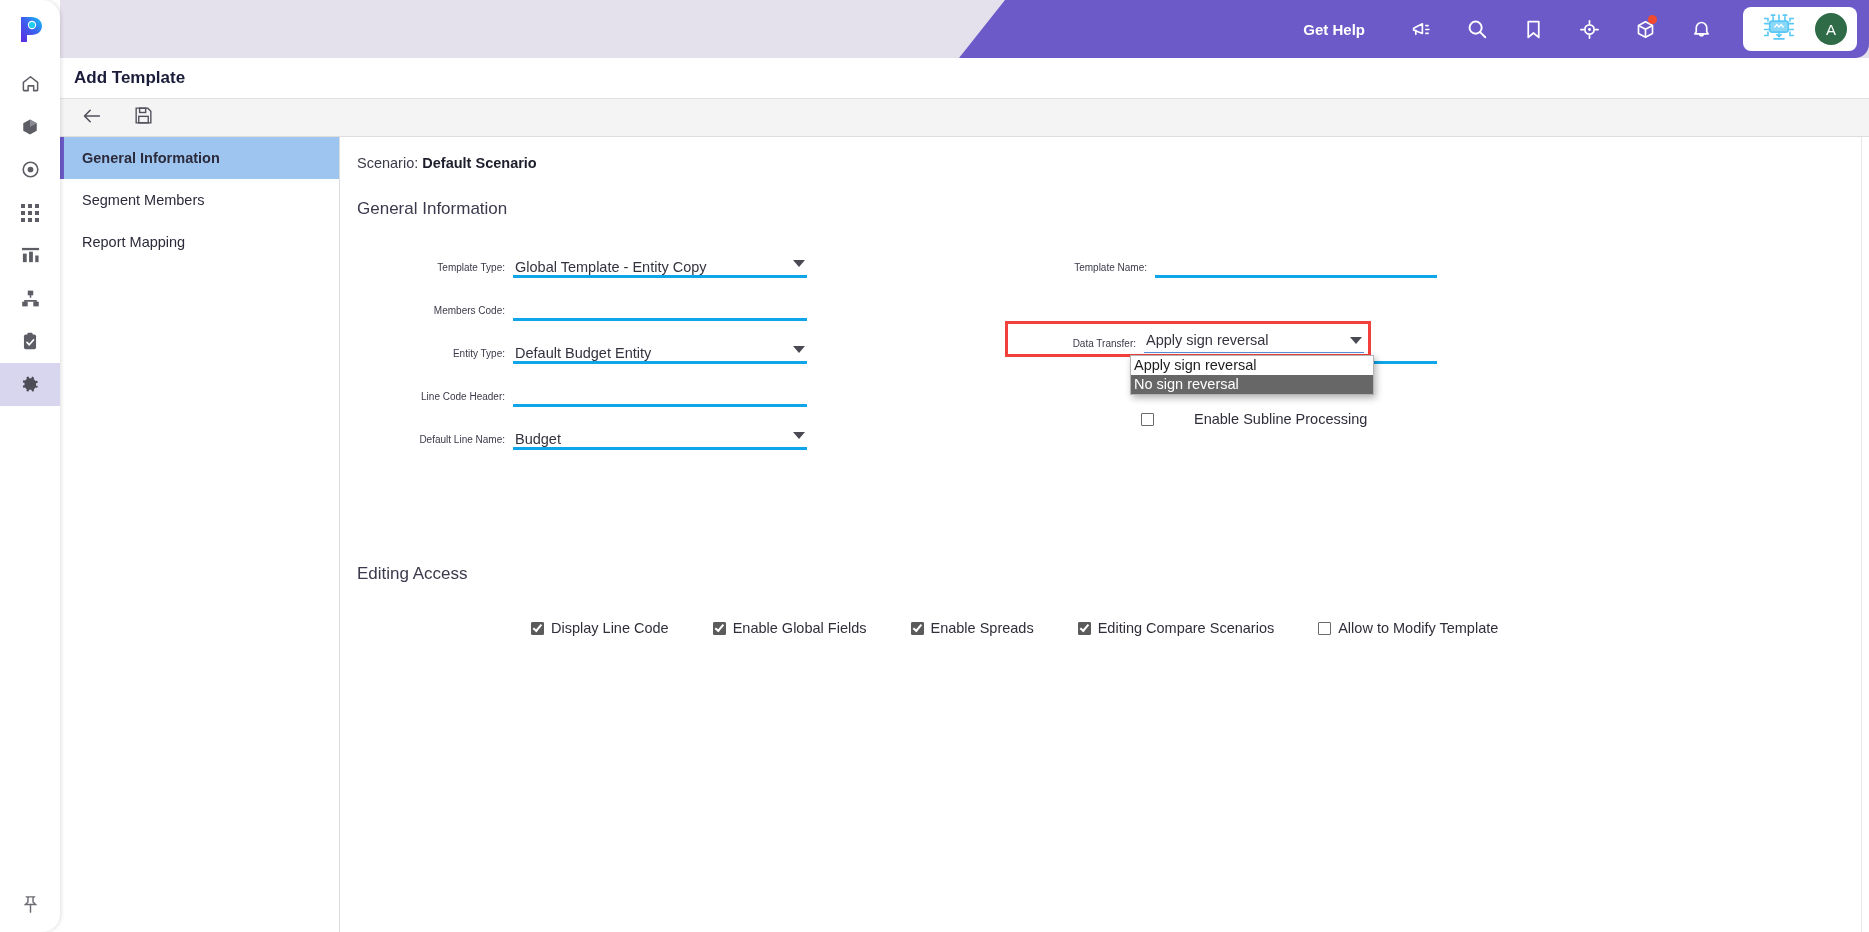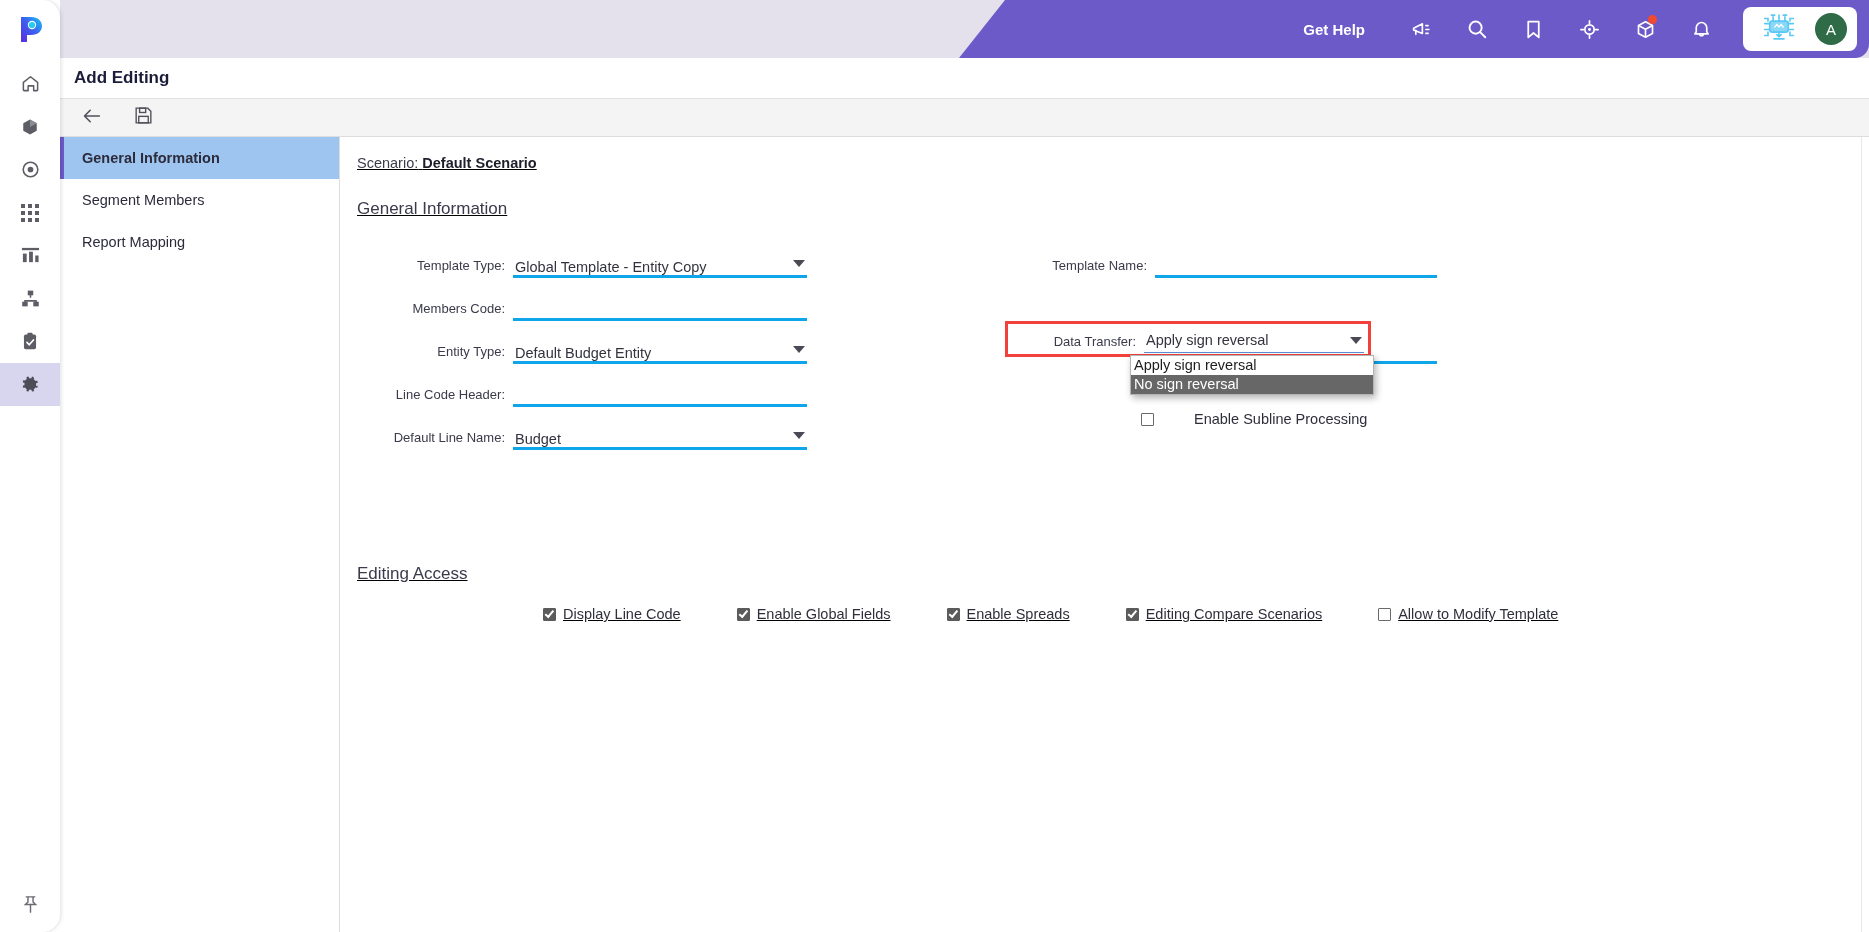--- a/index.html
+++ b/index.html
@@ -125,21 +125,20 @@
   }
   .nav-item.active {
     background: #9ec5ef; border-left: 4px solid #6c5ac8; font-weight: bold;
   }
 
   #content {
     position: absolute; left: 341px; top: 137px;
     width: 1520px; height: 795px;
     background: #ffffff;
     overflow: hidden;
-    text-decoration: underline;
   }
   #scroll-edge {
     position: absolute; right: 0; top: 137px;
     width: 8px; height: 795px; background: #ffffff;
     border-left: 1px solid #e8e8e8;
   }
 
   #scenario-line {
     margin: 18px 0 0 16px; font-size: 14.5px; color: #3b3b4a;
   }
@@ -156,21 +155,21 @@
     width: 1450px;
   }
   .form-col { position: absolute; top: 0; }
   #col-left  { left: 0px;   width: 450px; }
   #col-right { left: 660px; width: 420px; }
 
   .frow {
     height: 43px; display: flex; align-items: flex-end; gap: 8px;
   }
   .flabel {
-    font-size: 13px; color: #3a3a4a; text-align: right;
+    font-size: 10px; color: #3a3a4a; text-align: right;
     padding-bottom: 5px; white-space: nowrap;
   }
   #col-left .flabel  { width: 148px; }
   #col-right .flabel { width: 130px; }
   .fctl {
     flex: 1; position: relative;
     border-bottom: 3px solid #0ea5e9;
     height: 27px;
     display: flex; align-items: flex-end;
     cursor: pointer;
@@ -233,22 +232,22 @@
     width: 3px; height: 7px;
     border: solid #ffffff; border-width: 0 2px 2px 0;
     transform: rotate(40deg) translate(-1px,-1px);
   }
   .cb-label { font-size: 14.5px; color: #2f2f3b; white-space: nowrap; }
 
   #subline-row {
     position: absolute; left: 124px; top: 176px; gap: 40px;
   }
   #access-row {
-    margin-top: 22px; margin-left: 16px;
-    display: flex; align-items: center; gap: 12px;
+    margin-top: 36px; margin-left: 16px;
+    display: flex; align-items: center; gap: 0;
   }
   #access-row .cb-wrap { margin-right: 44px; }
 </style>
 </head>
 <body>
 
 <div id="rail">
   <div id="rail-logo">
     <svg width="26" height="28" viewBox="0 0 26 28" aria-hidden="true">
       <defs>
@@ -423,21 +422,21 @@
             <path d="M17 6 h4 M31 6 h4 M20 34 h12"></path>
           </svg>
         </span>
       </div>
       <div id="avatar">A</div>
     </div>
   </div>
 </div>
 
 <div id="page-title-bar">
-  <div id="page-title">Add Editing</div>
+  <div id="page-title">Add Template</div>
 </div>
 
 <div id="toolbar">
   <div class="tb-btn">
     <span>
       <svg width="21" height="18" viewBox="0 0 24 20" fill="none" stroke="#50505c" stroke-width="1.8" stroke-linecap="round" stroke-linejoin="round">
           <path d="M21 10 H4 M10.5 3.5 L4 10 l6.5 6.5"></path>
         </svg>
     </span>
   </div>

